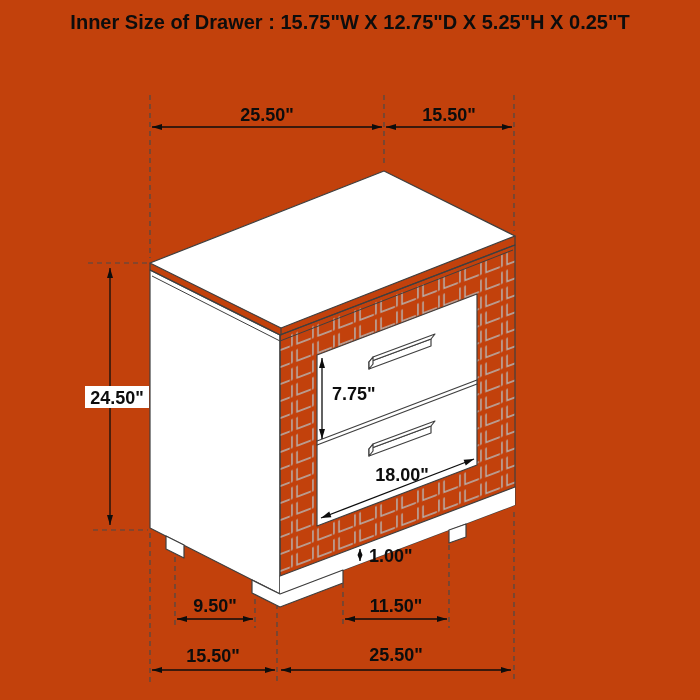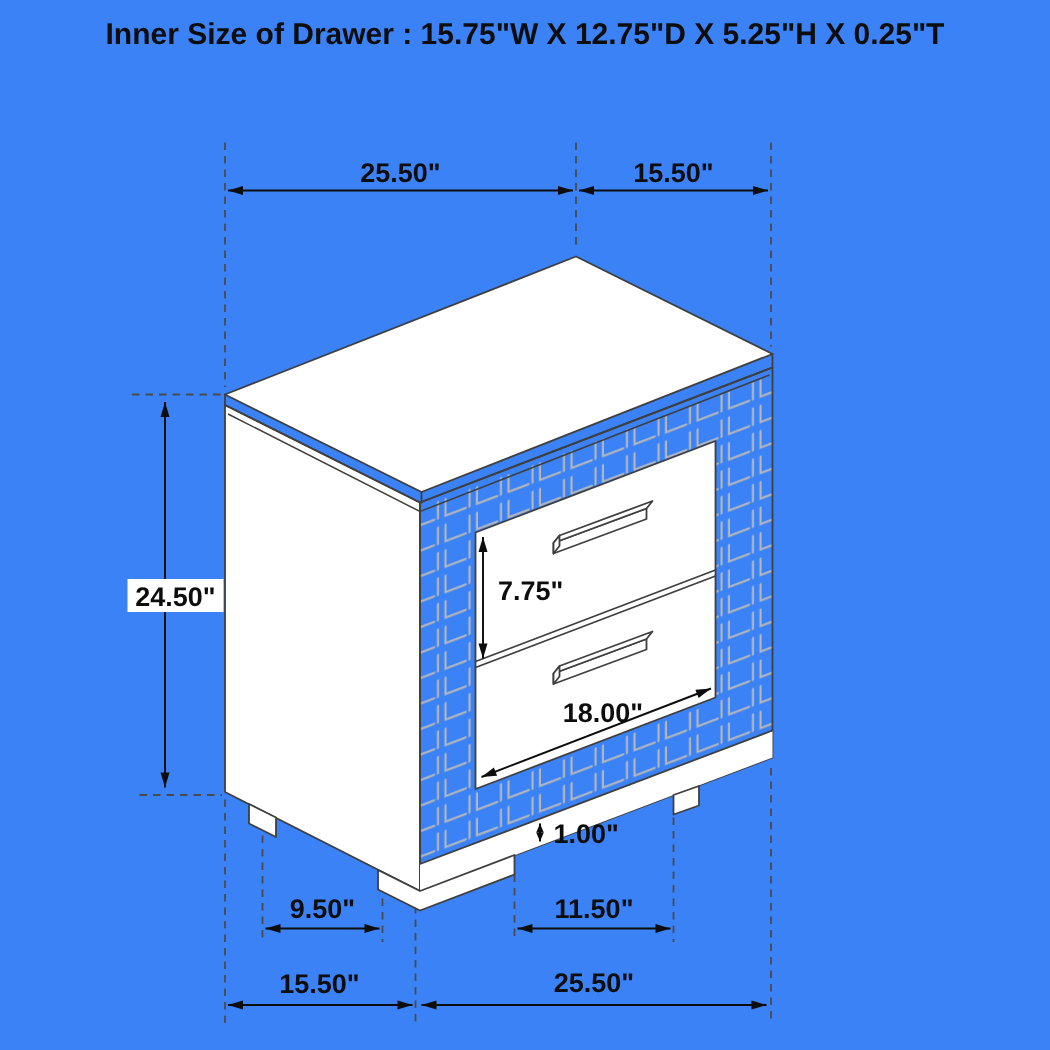--- a/index.html
+++ b/index.html
@@ -1,16 +1,16 @@
 <!DOCTYPE html>
 <html><head>
 <meta charset="utf-8">
 <style>
   html,body{margin:0;padding:0;background:#ffffff;}
-  .stage{position:relative;width:700px;height:700px;background:#3b82f6;overflow:hidden;
+  .stage{position:relative;width:700px;height:700px;background:#c2410c;overflow:hidden;
          font-family:"Liberation Sans",sans-serif;}
   svg{position:absolute;left:0;top:0;}
   text{font-family:"Liberation Sans",sans-serif;font-weight:700;fill:#0d0d0d;}
   .title{font-size:20px;}
   .dim{font-size:18px;}
   .outline{fill:none;stroke:#3f3f3f;stroke-width:1.2;stroke-linejoin:round;stroke-linecap:round;}
   .facefill{fill:#ffffff;stroke:#3f3f3f;stroke-width:1.2;stroke-linejoin:round;}
   .thin{fill:none;stroke:#3f3f3f;stroke-width:1;}
   .dash{fill:none;stroke:#4a4a4a;stroke-width:1.2;stroke-dasharray:5 4;}
   .dimline{fill:none;stroke:#0d0d0d;stroke-width:1.3;}

